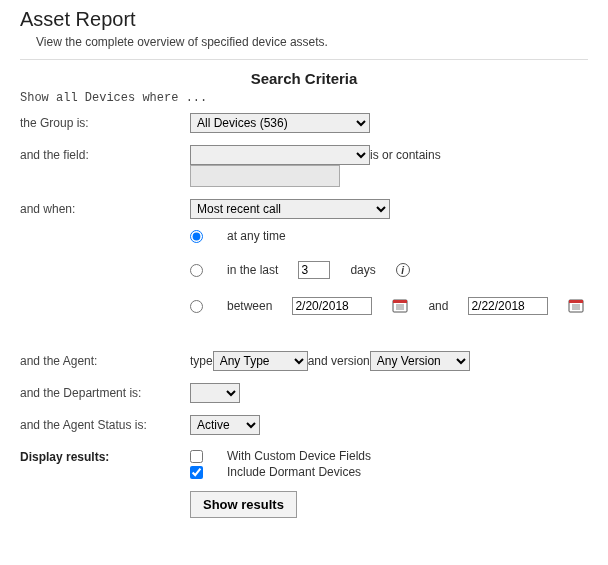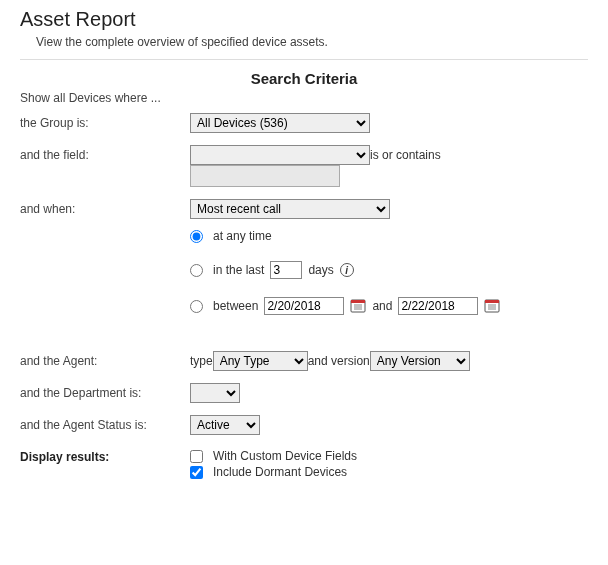--- a/index.html
+++ b/index.html
@@ -32,20 +32,21 @@
     font-size: 15px;
     font-weight: bold;
     color: #222;
     margin: 0 0 4px 0;
     text-align: center;
   }
   .lead {
     font-size: 12px;
     color: #444;
     margin: 0 0 8px 0;
+    font-family: Liberation Mono, monospace;
   }
   .row {
     display: flex;
     align-items: flex-start;
     margin-bottom: 12px;
   }
   .row .label {
     width: 170px;
     flex-shrink: 0;
     font-size: 12px;
@@ -63,21 +64,21 @@
     font-size: 12px;
     padding: 1px 2px;
     border: 1px solid #888;
     background: #fff;
   }
   select { background: #efefef; }
   input[type=text].gray { background: #e8e8e8; border: 1px solid #aaa; }
   .radio-line, .check-line {
     display: flex;
     align-items: center;
-    gap: 6px;
+    gap: 20px;
     margin: 10px 0 18px 0;
     font-size: 12px;
   }
   .radio-line input[type=radio] { margin: 0 4px 0 0; }
   .check-line input[type=checkbox] { margin: 0 4px 0 0; }
   .check-line { margin: 2px 0; }
   .inline-gap { display: inline-flex; align-items: center; gap: 0; flex-wrap: wrap; }
   .num-input { width: 32px; text-align: left; }
   .date-input { width: 80px; background: #eaeaea; }
   .cal-icon, .info-icon {
@@ -223,14 +224,15 @@
   <div class="label bold">Display results:</div>
   <div class="ctrl">
     <div class="check-line">
       <input type="checkbox" style="">
       <span>With Custom Device Fields</span>
     </div>
     <div class="check-line">
       <input type="checkbox" checked="" style="">
       <span>Include Dormant Devices</span>
     </div>
+    <button class="show-results">Show results</button>
   </div>
 </div>
 
 </body></html>

